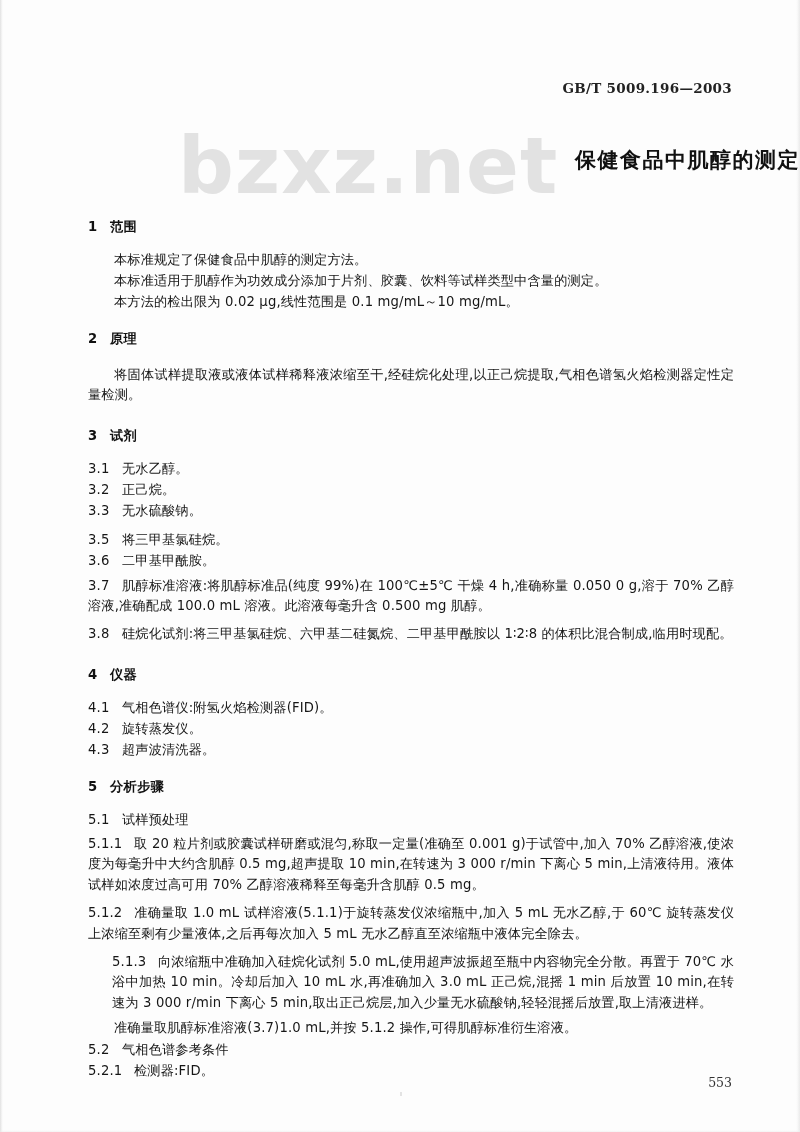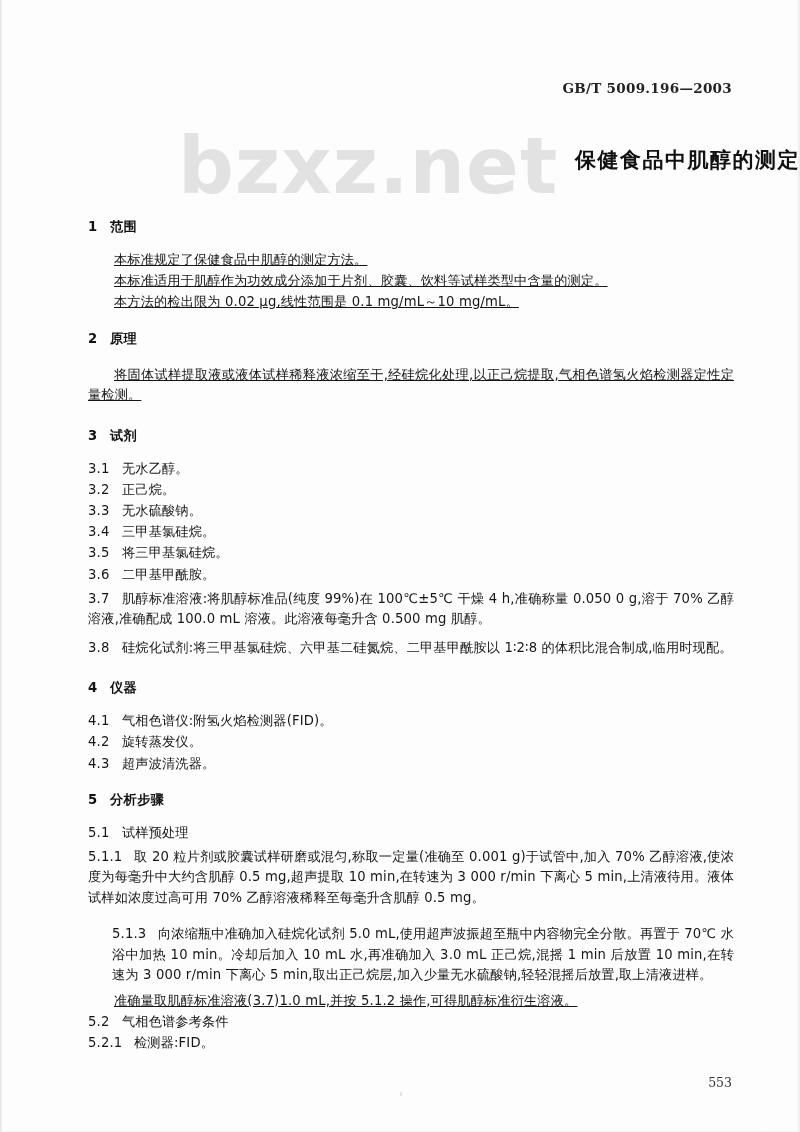--- a/index.html
+++ b/index.html
@@ -105,21 +105,21 @@
   .sec-head .num { display: inline-block; width: 22px; }
 
   .para {
     font-size: 13.2px;
     line-height: 1.0;
     color: #161616;
     margin: 0;
     letter-spacing: .15px;
     text-align: justify;
   }
-  .indent { text-indent: 26px; text-decoration: underline; }
+  .indent { text-indent: 26px; }
 
   .sub-item {
     font-size: 13.2px;
     color: #161616;
     margin: 0;
     letter-spacing: .15px;
     text-align: justify;
     line-height: 1.0;
   }
   .sub-item .lbl {
@@ -197,23 +197,20 @@
     </p>
     <div class="gap-row"></div>
     <p class="sub-item">
       <span class="lbl">3.2</span><span>正己烷。</span>
     </p>
     <div class="gap-row"></div>
     <p class="sub-item">
       <span class="lbl">3.3</span><span>无水硫酸钠。</span>
     </p>
     <div class="gap-row"></div>
-    <p class="sub-item">
-      <span class="lbl">3.4</span><span>三甲基氯硅烷。</span>
-    </p>
     <div class="gap-row"></div>
     <p class="sub-item">
       <span class="lbl">3.5</span><span>将三甲基氯硅烷。</span>
     </p>
     <div class="gap-row"></div>
     <p class="sub-item">
       <span class="lbl">3.6</span><span>二甲基甲酰胺。</span>
     </p>
     <div class="gap-row"></div>
     <p class="sub-item" style="line-height:1.55;">
@@ -251,20 +248,23 @@
 
     <p class="sub-item bold">
       <span class="lbl">5.1</span><span>试样预处理</span>
     </p>
     <div class="gap-row"></div>
 
     <p class="sub-item wide" style="line-height:1.55;">
       <span class="lbl">5.1.1</span><span>取 20 粒片剂或胶囊试样研磨或混匀,称取一定量(准确至 0.001 g)于试管中,加入 70% 乙醇溶液,使浓度为每毫升中大约含肌醇 0.5 mg,超声提取 10 min,在转速为 3 000 r/min 下离心 5 min,上清液待用。液体试样如浓度过高可用 70% 乙醇溶液稀释至每毫升含肌醇 0.5 mg。</span>
     </p>
     <div class="gap-row"></div>
+    <p class="sub-item wide" style="line-height:1.55;">
+      <span class="lbl">5.1.2</span><span>准确量取 1.0 mL 试样溶液(5.1.1)于旋转蒸发仪浓缩瓶中,加入 5 mL 无水乙醇,于 60℃ 旋转蒸发仪上浓缩至剩有少量液体,之后再每次加入 5 mL 无水乙醇直至浓缩瓶中液体完全除去。</span>
+    </p>
     <div class="gap-row"></div>
     <p class="sub-item wide" style="line-height:1.55;margin-left:24px;">
       <span class="lbl">5.1.3</span><span>向浓缩瓶中准确加入硅烷化试剂 5.0 mL,使用超声波振超至瓶中内容物完全分散。再置于 70℃ 水浴中加热 10 min。冷却后加入 10 mL 水,再准确加入 3.0 mL 正己烷,混摇 1 min 后放置 10 min,在转速为 3 000 r/min 下离心 5 min,取出正己烷层,加入少量无水硫酸钠,轻轻混摇后放置,取上清液进样。</span>
     </p>
     <div class="gap-row"></div>
     <p class="para indent">准确量取肌醇标准溶液(3.7)1.0 mL,并按 5.1.2 操作,可得肌醇标准衍生溶液。</p>
     <div class="gap-row"></div>
 
     <p class="sub-item bold">
       <span class="lbl">5.2</span><span>气相色谱参考条件</span>

